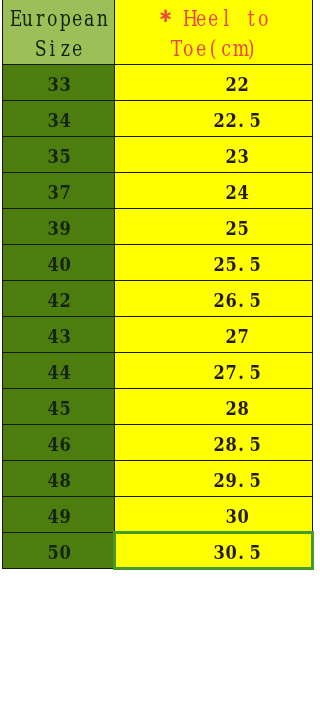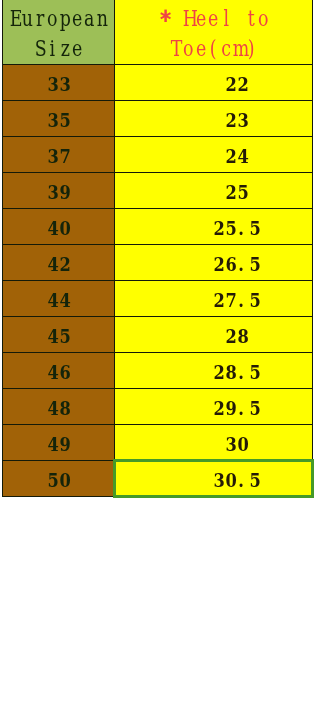--- a/index.html
+++ b/index.html
@@ -54,21 +54,21 @@
     top: -3.4px;
   }
   .mono i.ast-cell { transform: scaleX(1) !important; }
   td.eu .mono i, td.cm .mono i {
     width: 12.2px;
     transform: scaleX(0.95);
   }
   td.cm .mono i.dot-cell { transform: scaleX(0.95) translateX(-2.2px); }
 
   td.eu {
-    background: #a16207;
+    background: #4d7c0f;
     color: #14240a;
     font-weight: bold;
     font-size: 19px;
     height: 35px;
   }
   td.cm {
     background: #ffff00;
     color: #241b07;
     font-weight: bold;
     font-size: 19px;
@@ -135,20 +135,28 @@
         <tr class="">
           <td class="eu">
             <span class="mono"><i>3</i><i>3</i></span>
           </td>
           <td class="cm">
             <span class="mono"><i>2</i><i>2</i></span>
           </td>
         </tr>
         <tr class="">
           <td class="eu">
+            <span class="mono"><i>3</i><i>4</i></span>
+          </td>
+          <td class="cm">
+            <span class="mono"><i>2</i><i>2</i><i class="dot-cell">.</i><i>5</i></span>
+          </td>
+        </tr>
+        <tr class="">
+          <td class="eu">
             <span class="mono"><i>3</i><i>5</i></span>
           </td>
           <td class="cm">
             <span class="mono"><i>2</i><i>3</i></span>
           </td>
         </tr>
         <tr class="">
           <td class="eu">
             <span class="mono"><i>3</i><i>7</i></span>
           </td>
@@ -171,20 +179,28 @@
           <td class="cm">
             <span class="mono"><i>2</i><i>5</i><i class="dot-cell">.</i><i>5</i></span>
           </td>
         </tr>
         <tr class="">
           <td class="eu">
             <span class="mono"><i>4</i><i>2</i></span>
           </td>
           <td class="cm">
             <span class="mono"><i>2</i><i>6</i><i class="dot-cell">.</i><i>5</i></span>
+          </td>
+        </tr>
+        <tr class="">
+          <td class="eu">
+            <span class="mono"><i>4</i><i>3</i></span>
+          </td>
+          <td class="cm">
+            <span class="mono"><i>2</i><i>7</i></span>
           </td>
         </tr>
         <tr class="">
           <td class="eu">
             <span class="mono"><i>4</i><i>4</i></span>
           </td>
           <td class="cm">
             <span class="mono"><i>2</i><i>7</i><i class="dot-cell">.</i><i>5</i></span>
           </td>
         </tr>

